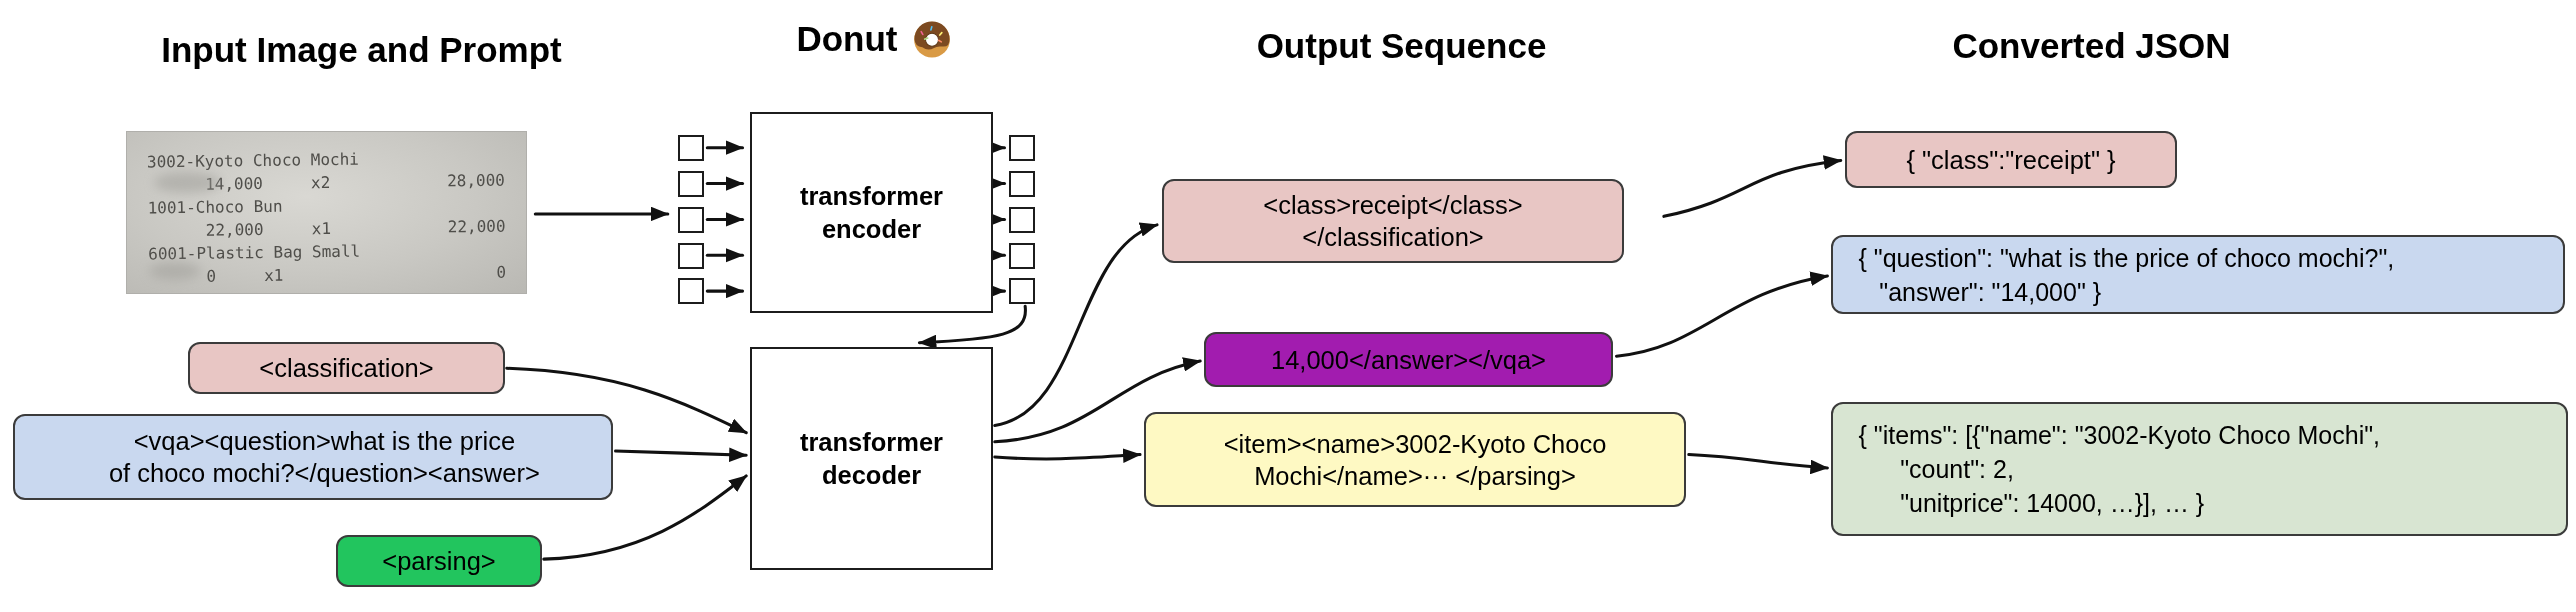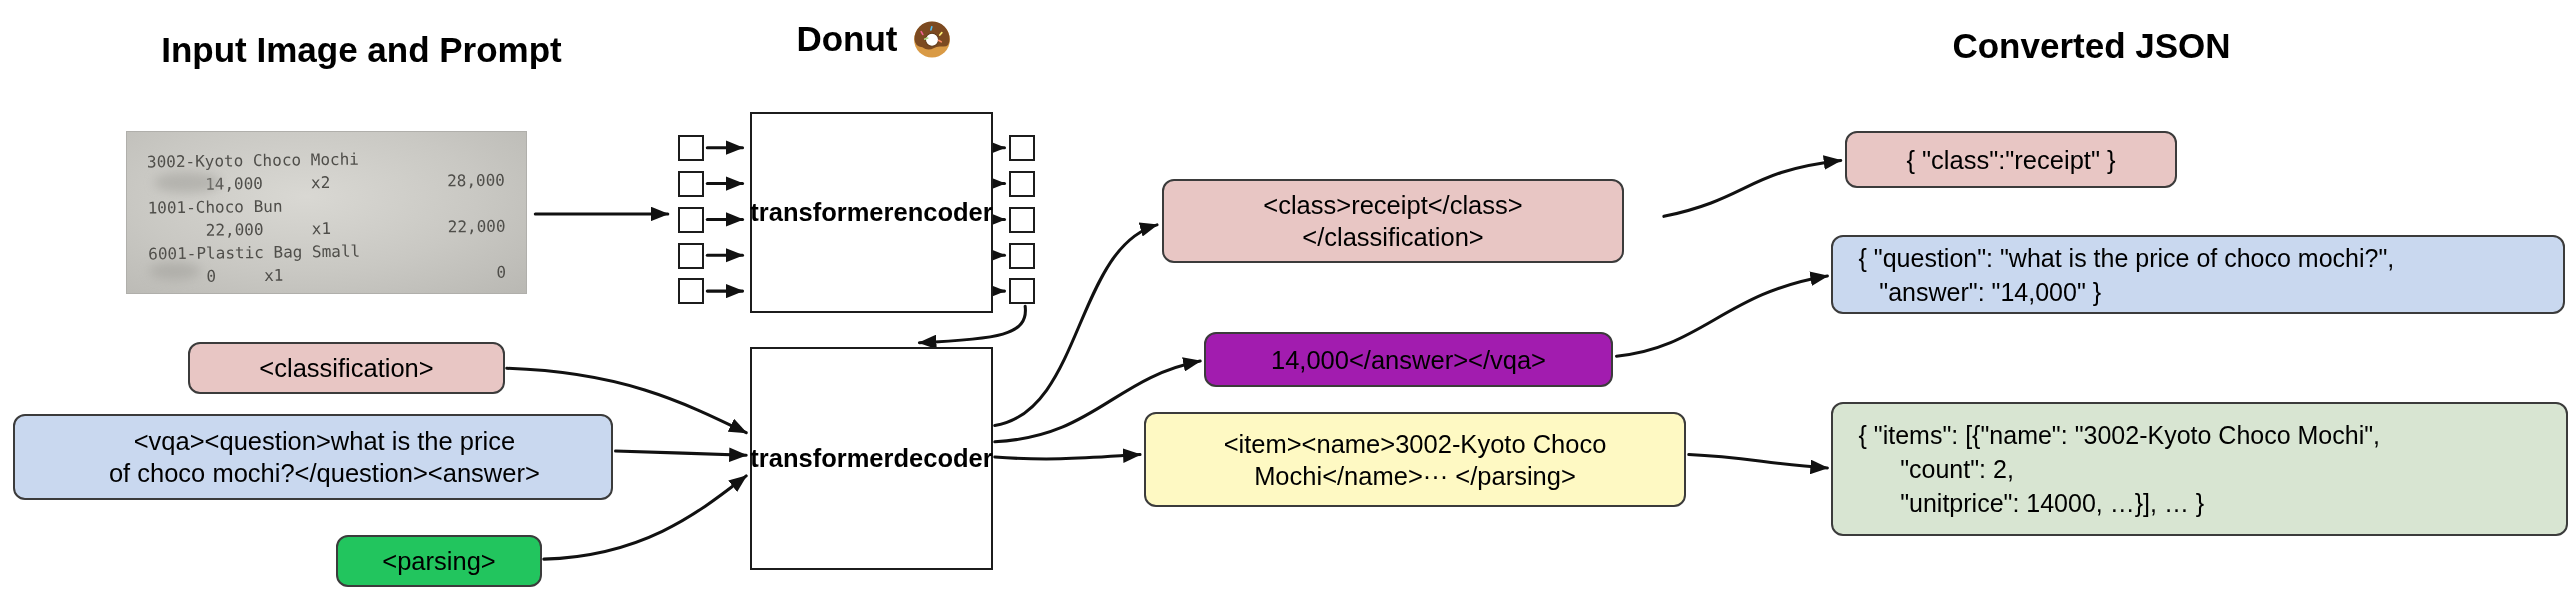--- a/index.html
+++ b/index.html
@@ -13,21 +13,21 @@
 
   .box { position:absolute; border:2.4px solid #3b3b3b; border-radius:12px;
          display:flex; flex-direction:column; align-items:center; justify-content:center;
          font-size:25.5px; line-height:32px; color:#000; z-index:2; }
   .box .ln { white-space:pre; }
 
   .jsonbox { align-items:flex-start; text-align:left; padding-left:25.5px; padding-right:12px;
              font-size:25px; line-height:34px; }
 
   .block { position:absolute; background:#fff; border:2.4px solid #1c1c1c;
-           display:flex; flex-direction:row; align-items:center; justify-content:center;
+           display:flex; flex-direction:column; align-items:center; justify-content:center;
            font-weight:bold; font-size:25.5px; line-height:33px; color:#000; z-index:2; }
 
   .sq { position:absolute; width:25.5px; height:25.5px; background:#ffffff; border:2.4px solid #1c1c1c; z-index:2; }
 
   .receipt { position:absolute; left:126px; top:131px; width:401px; height:163px;
              background:radial-gradient(ellipse at 45% 40%, #d9d8d3 0%, #c9c8c3 55%, #b9b8b3 100%);
              border:0.6px solid #b0afab; border-radius:0; overflow:hidden; z-index:2; }
   .receipt-inner { position:absolute; left:0; top:0; width:100%; height:100%;
                    padding-top:16px; transform:rotate(-0.8deg);
                    font-family:"DejaVu Sans Mono", monospace; font-size:16px; line-height:23px; color:#4f4e4a; }
@@ -88,20 +88,21 @@
       <rect x="16" y="20" width="2.4" height="7" rx="1.2" fill="#F06292" transform="rotate(-30 17 23)"></rect>
       <rect x="30" y="13" width="2.4" height="7" rx="1.2" fill="#4FC3F7" transform="rotate(15 31 16)"></rect>
       <rect x="44" y="21" width="2.4" height="7" rx="1.2" fill="#FFF176" transform="rotate(40 45 24)"></rect>
       <rect x="23" y="28" width="2.4" height="7" rx="1.2" fill="#AED581" transform="rotate(70 24 31)"></rect>
       <rect x="42" y="32" width="2.4" height="7" rx="1.2" fill="#FF8A65" transform="rotate(-60 43 35)"></rect>
     </svg>
   </div>
 
   <div class="hdr" style="left:100px; top:30px; width:523px;">Input Image and Prompt</div>
 
+  <div class="hdr" style="left:1210px; top:25.5px; width:383px;">Output Sequence</div>
 
   <div class="hdr" style="left:1909px; top:25.5px; width:365px;">Converted JSON</div>
 
   <div class="receipt">
     <div class="receipt-inner">
       <div class="rline"><span>3002-Kyoto Choco Mochi</span><span></span></div>
       <div class="rline"><span>      14,000     x2</span><span>28,000</span></div>
       <div class="rline"><span>1001-Choco Bun</span><span></span></div>
       <div class="rline"><span>      22,000     x1</span><span>22,000</span></div>
       <div class="rline"><span>6001-Plastic Bag Small</span><span></span></div>

